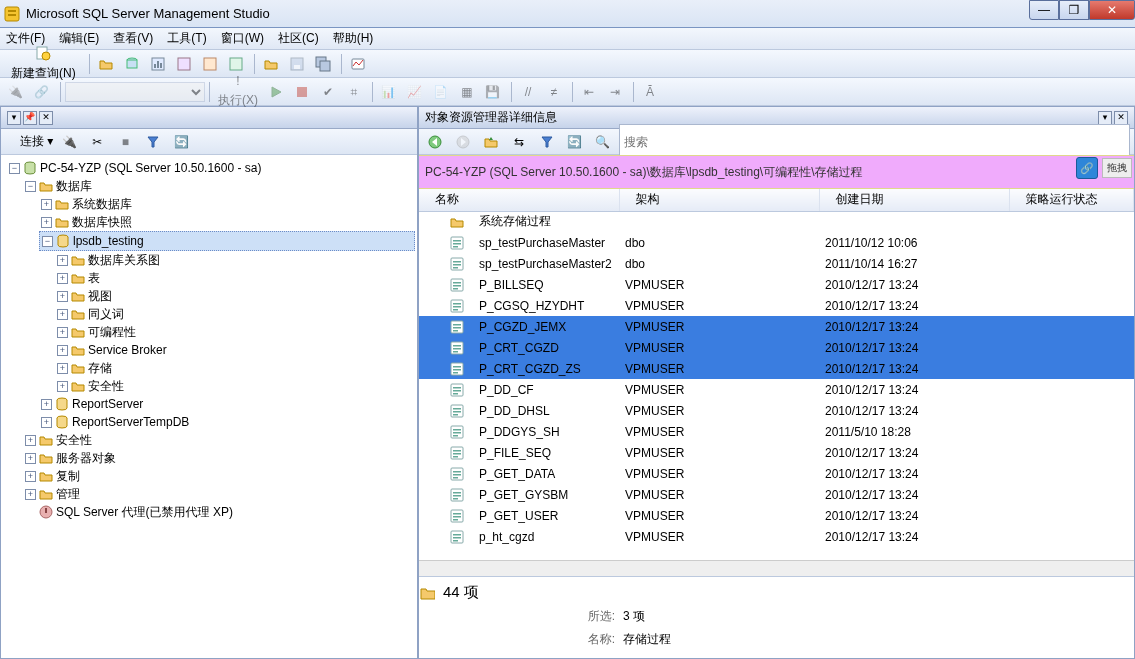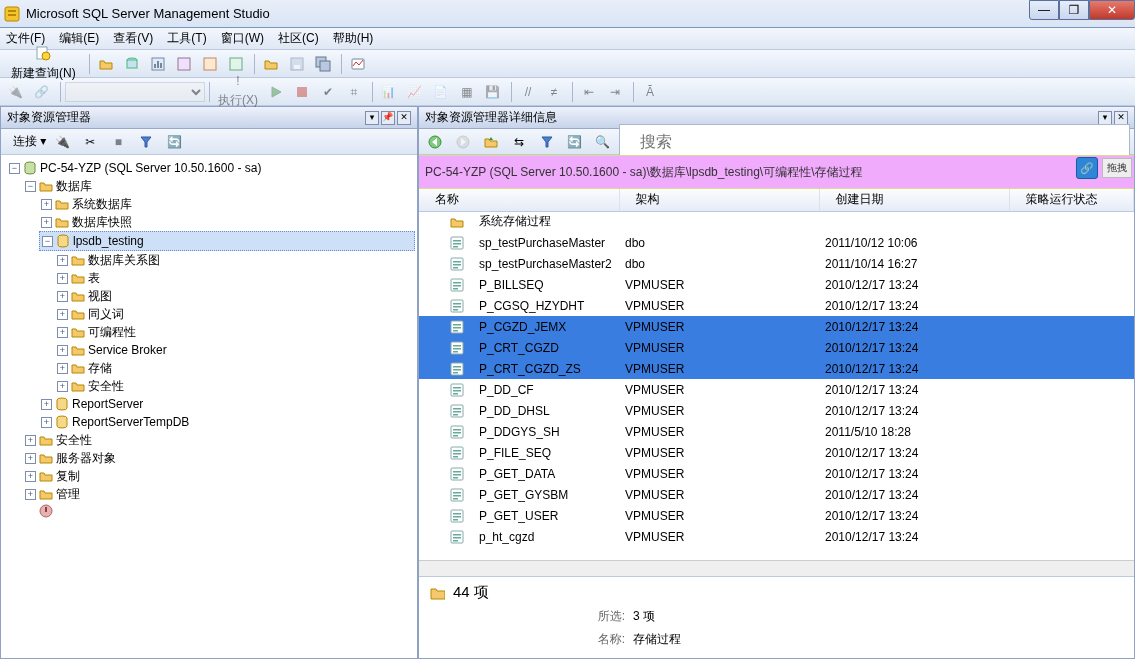--- a/index.html
+++ b/index.html
@@ -32,55 +32,55 @@
 .panel { display: flex; flex-direction: column; border: 1px solid #8fa2c4; background: #fff; }
 .panel-header { height: 22px; background: linear-gradient(#eef2fb,#c6d3ea); border-bottom: 1px solid #99a9c7; display: flex; align-items: center; padding: 0 6px; font-weight: normal; }
 .panel-header .ph-title { flex: 1; }
 .panel-header .ph-btns { display: flex; gap: 2px; }
 .ph-btn { width: 14px; height: 14px; border: 1px solid #7d8daa; background: #e5ecf7; display: flex; align-items: center; justify-content: center; font-size: 9px; line-height: 1; cursor: pointer; }
 
 .left-panel { width: 418px; }
 .right-panel { flex: 1; }
 
 
-.subtoolbar { height: 26px; background: linear-gradient(#f3f7fd,#dde6f4); border-bottom: 1px solid #bcc9de; display: flex; align-items: center; padding: 0 12px; gap: 2px; }
+.subtoolbar { height: 26px; background: linear-gradient(#f3f7fd,#dde6f4); border-bottom: 1px solid #bcc9de; display: flex; align-items: center; padding: 0 19px; gap: 2px; }
 .subtoolbar .lbl { margin-right: 2px; }
 
 
 .tree { flex: 1; overflow: auto; padding: 4px 2px; font-size: 12px; }
 .tree ul { list-style: none; padding-left: 16px; }
 .tree > ul { padding-left: 4px; }
 .tree li { line-height: 18px; white-space: nowrap; }
 .tree .row { display: flex; align-items: center; gap: 2px; cursor: pointer; padding: 0 2px; }
 .tree .row.sel { background: #cde0f7; border: 1px dotted #6c8cc7; }
 .toggle { width: 11px; height: 11px; border: 1px solid #7d8daa; display: inline-flex; align-items: center; justify-content: center; font-size: 9px; line-height: 1; background: #fff; color: #4a5c80; }
 .toggle.none { border: none; background: transparent; }
 .nico { width: 16px; height: 16px; display: inline-flex; align-items: center; justify-content: center; }
 
 
 .r-subtool { height: 26px; background: linear-gradient(#f3f7fd,#dde6f4); border-bottom: 1px solid #bcc9de; display: flex; align-items: center; padding: 0 4px; gap: 2px; }
-.searchbox { flex: 1; height: 36px; border: 1px solid #aab7ce; padding: 0 20px; font-size: 16px; }
+.searchbox { flex: 1; height: 36px; border: 1px solid #aab7ce; padding: 0 4px; font-size: 12px; }
 
 
 .crumb { height: 24px; background: #f0abfc; border: 1px solid #e0d88b; border-left: none; border-right: none; display: flex; align-items: center; padding: 16px 6px; color: #333; position: relative; }
 .crumb .sync { position: absolute; right: 36px; top: 1px; width: 22px; height: 22px; background: #2e86d9; border: 1px solid #1c5a99; border-radius: 3px; display: flex; align-items: center; justify-content: center; color: #fff; font-size: 11px; cursor: pointer; }
 .crumb .drag { position: absolute; right: 2px; top: 2px; width: 30px; height: 20px; border: 1px solid #bbb; background: #eee; font-size: 10px; display: flex; align-items: center; justify-content: center; cursor: move; }
 
 
 .table-wrap { flex: 1; overflow: auto; position: relative; }
 table.list { width: 100%; border-collapse: collapse; table-layout: fixed; }
 table.list th { text-align: left; font-weight: normal; height: 22px; background: linear-gradient(#fbfcfe,#e5ebf6); border-bottom: 1px solid #bcc9de; border-right: 1px solid #dbe2ef; padding: 0 16px; position: sticky; top: 0; }
 table.list td { height: 21px; padding: 0 6px; border-bottom: 0; white-space: nowrap; overflow: hidden; text-overflow: ellipsis; }
 table.list tr.sel td { background: #3a7de0; color: #000000; }
 .cell-first { display: flex; align-items: center; gap: 14px; padding-left: 24px; }
 
 .hscroll { height: 16px; background: #efefef; border-top: 1px solid #ccc; }
 
 
-.summary { border-top: 1px solid #bcc9de; padding: 6px 10px 10px; display: flex; flex-direction: column; gap: 6px; background: #fff; }
+.summary { border-top: 1px solid #bcc9de; padding: 6px 0 10px; display: flex; flex-direction: column; gap: 6px; background: #fff; }
 .summary .row1 { display: flex; align-items: center; gap: 8px; font-size: 14px; }
 .summary .kv { display: flex; gap: 8px; margin-left: 160px; }
 .summary .kv .k { color: #666; width: 36px; text-align: right; }
 
 
 svg { display: block; }
 .disabled { opacity: .45; }
 </style>
 </head>
 <body>
@@ -270,21 +270,20 @@
   <div class="tsep"></div>
   <div class="tbtn disabled">
       <span class="t-ico">Ᾱ</span>
     </div>
 </div>
 
 <div class="main">
 
   <div class="panel left-panel">
     <div class="panel-header">
-      <span class="ph-title">对象资源管理器</span>
       <div class="ph-btns">
         <div class="ph-btn">▾</div>
         <div class="ph-btn">📌</div>
         <div class="ph-btn">✕</div>
       </div>
     </div>
     <div class="subtoolbar">
       <span class="lbl">连接 ▾</span>
       <div class="tbtn">
           <span class="t-ico">🔌</span>
@@ -527,20 +526,21 @@
               </li>
             <li>
                 <div class="row">
                   <span class="toggle none"></span>
                   <span class="nico">
                     <svg width="16" height="16">
                       <circle cx="8" cy="8" r="6" fill="#e8b0b0" stroke="#a66"></circle>
                       <rect x="7" y="4" width="2" height="5" fill="#844"></rect>
                     </svg>
                   </span>
+                  <span>SQL Server 代理(已禁用代理 XP)</span>
                 </div>
               </li>
           </ul>
         </li>
       </ul>
     </div>
   </div>
 
   <div class="panel right-panel">
     <div class="panel-header">

